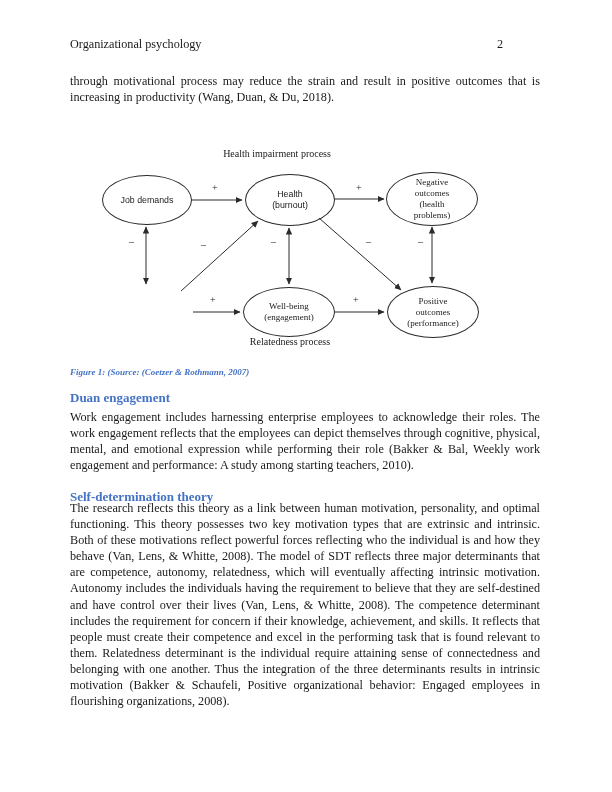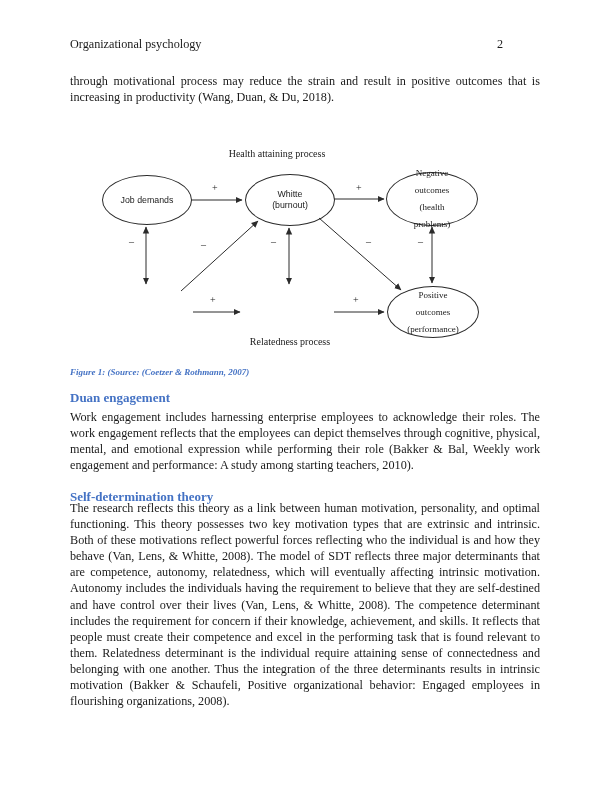--- a/index.html
+++ b/index.html
@@ -34,21 +34,21 @@
   }
   .fig-title-top { left:157px; top:3px; }
   .fig-title-bottom { left:170px; top:191px; }
   .node {
     position:absolute; border:1px solid #2b2b2b; border-radius:50%;
     display:flex; align-items:center; justify-content:center;
     text-align:center; white-space:pre-line; background:transparent;
     color:#1a1a1a;
   }
   .node.sans { font-family:"Liberation Sans", sans-serif; font-size:8.8px; line-height:11px; }
-  .node.serif { font-family:"Liberation Serif", serif; font-size:9px; line-height:17px; }
+  .node.serif { font-family:"Liberation Serif", serif; font-size:9px; line-height:11px; }
   .n-jd  { left:102px; top:30px;  width:88px; height:48px;text-align:right; }
   .n-st  { left:245px; top:29px;  width:88px; height:50px; }
   .n-ng  { left:386px; top:27px;  width:90px; height:52px; font-size:8.5px; }
   .n-jr  { left:102px; top:142px; width:90px; height:48px; }
   .n-wb  { left:243px; top:142px; width:90px; height:48px; }
   .n-po  { left:387px; top:141px; width:90px; height:50px; }
   .sign { position:absolute; font-size:10px; color:#1a1a1a; line-height:10px; }
   .s0 { left:212px; top:38px; }
   .s1 { left:356px; top:38px; }
   .s2 { left:210px; top:150px; }
@@ -83,30 +83,32 @@
       <line x1="334" y1="167" x2="384" y2="167" stroke="#2b2b2b" stroke-width="1" marker-end="url(#ah)"></line>
 
       <line x1="146" y1="82" x2="146" y2="139" stroke="#2b2b2b" stroke-width="1" marker-start="url(#ah)" marker-end="url(#ah)"></line>
       <line x1="289" y1="83" x2="289" y2="139" stroke="#2b2b2b" stroke-width="1" marker-start="url(#ah)" marker-end="url(#ah)"></line>
       <line x1="432" y1="82" x2="432" y2="138" stroke="#2b2b2b" stroke-width="1" marker-start="url(#ah)" marker-end="url(#ah)"></line>
 
       <line x1="181" y1="146" x2="258" y2="76" stroke="#2b2b2b" stroke-width="1" marker-end="url(#ah)"></line>
       <line x1="319" y1="73" x2="401" y2="145" stroke="#2b2b2b" stroke-width="1" marker-end="url(#ah)"></line>
     </svg>
 
-    <div class="fig-title fig-title-top">Health attaining process</div>
+    <div class="fig-title fig-title-top">Health impairment process</div>
     <div class="fig-title fig-title-bottom">Relatedness process</div>
 
     <div class="node sans n-jd">Job demands</div>
-    <div class="node sans n-st">Whitte
+    <div class="node sans n-st">Health
 (burnout)</div>
     <div class="node serif n-ng">Negative
 outcomes
 (health
 problems)</div>
+    <div class="node serif n-wb">Well-being
+(engagement)</div>
     <div class="node serif n-po">Positive
 outcomes
 (performance)</div>
 
     <span class="sign s0">+</span>
     <span class="sign s1">+</span>
     <span class="sign s2">+</span>
     <span class="sign s3">+</span>
     <span class="sign s4">–</span>
     <span class="sign s5">–</span>

